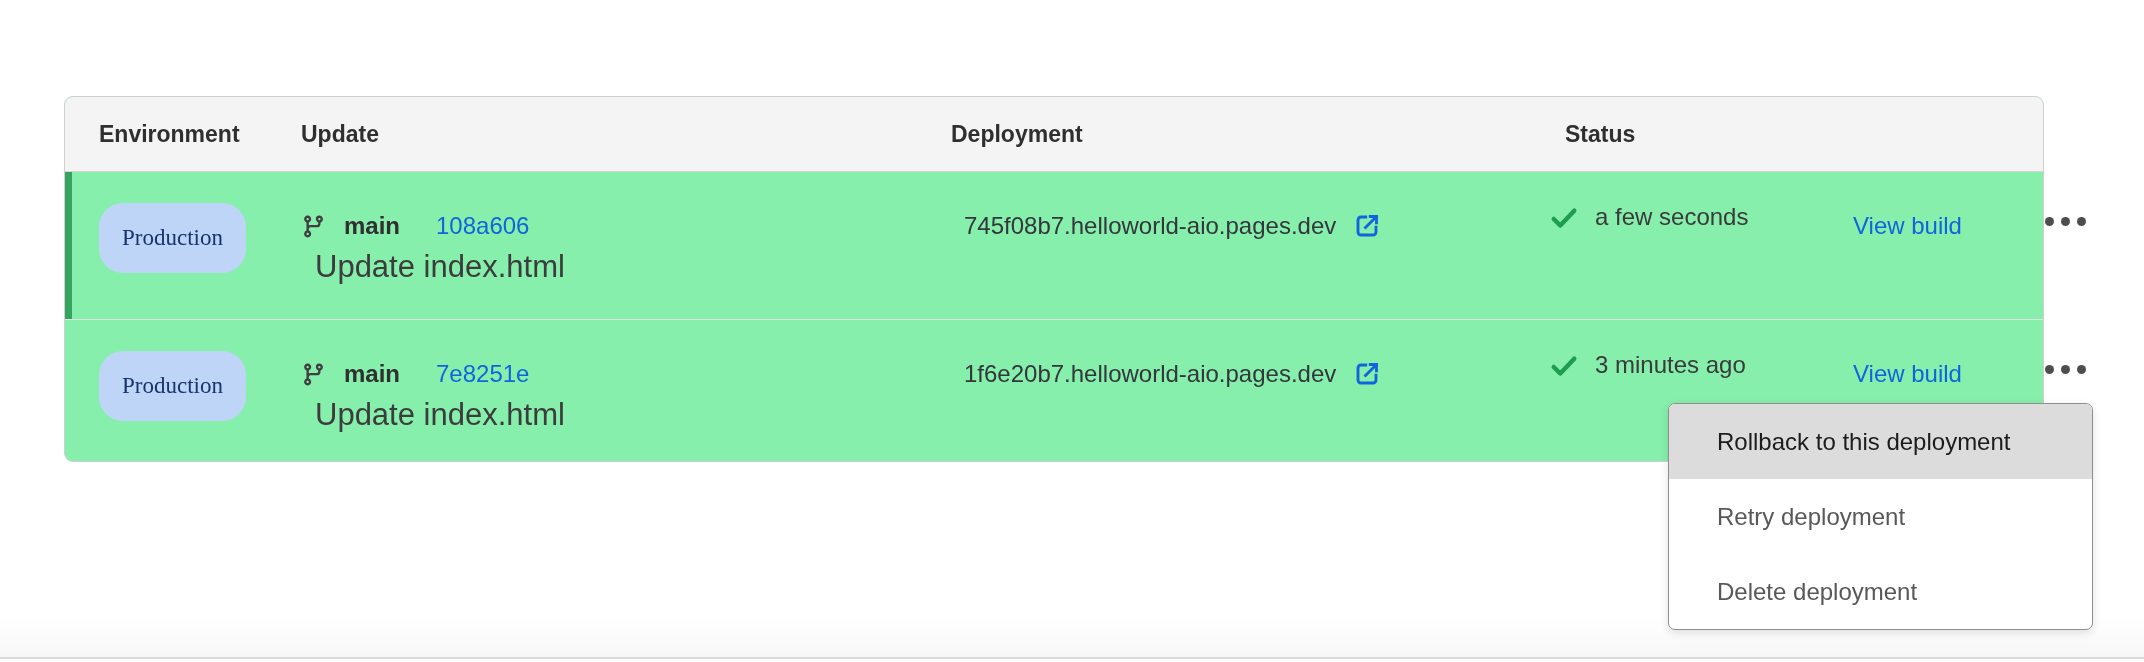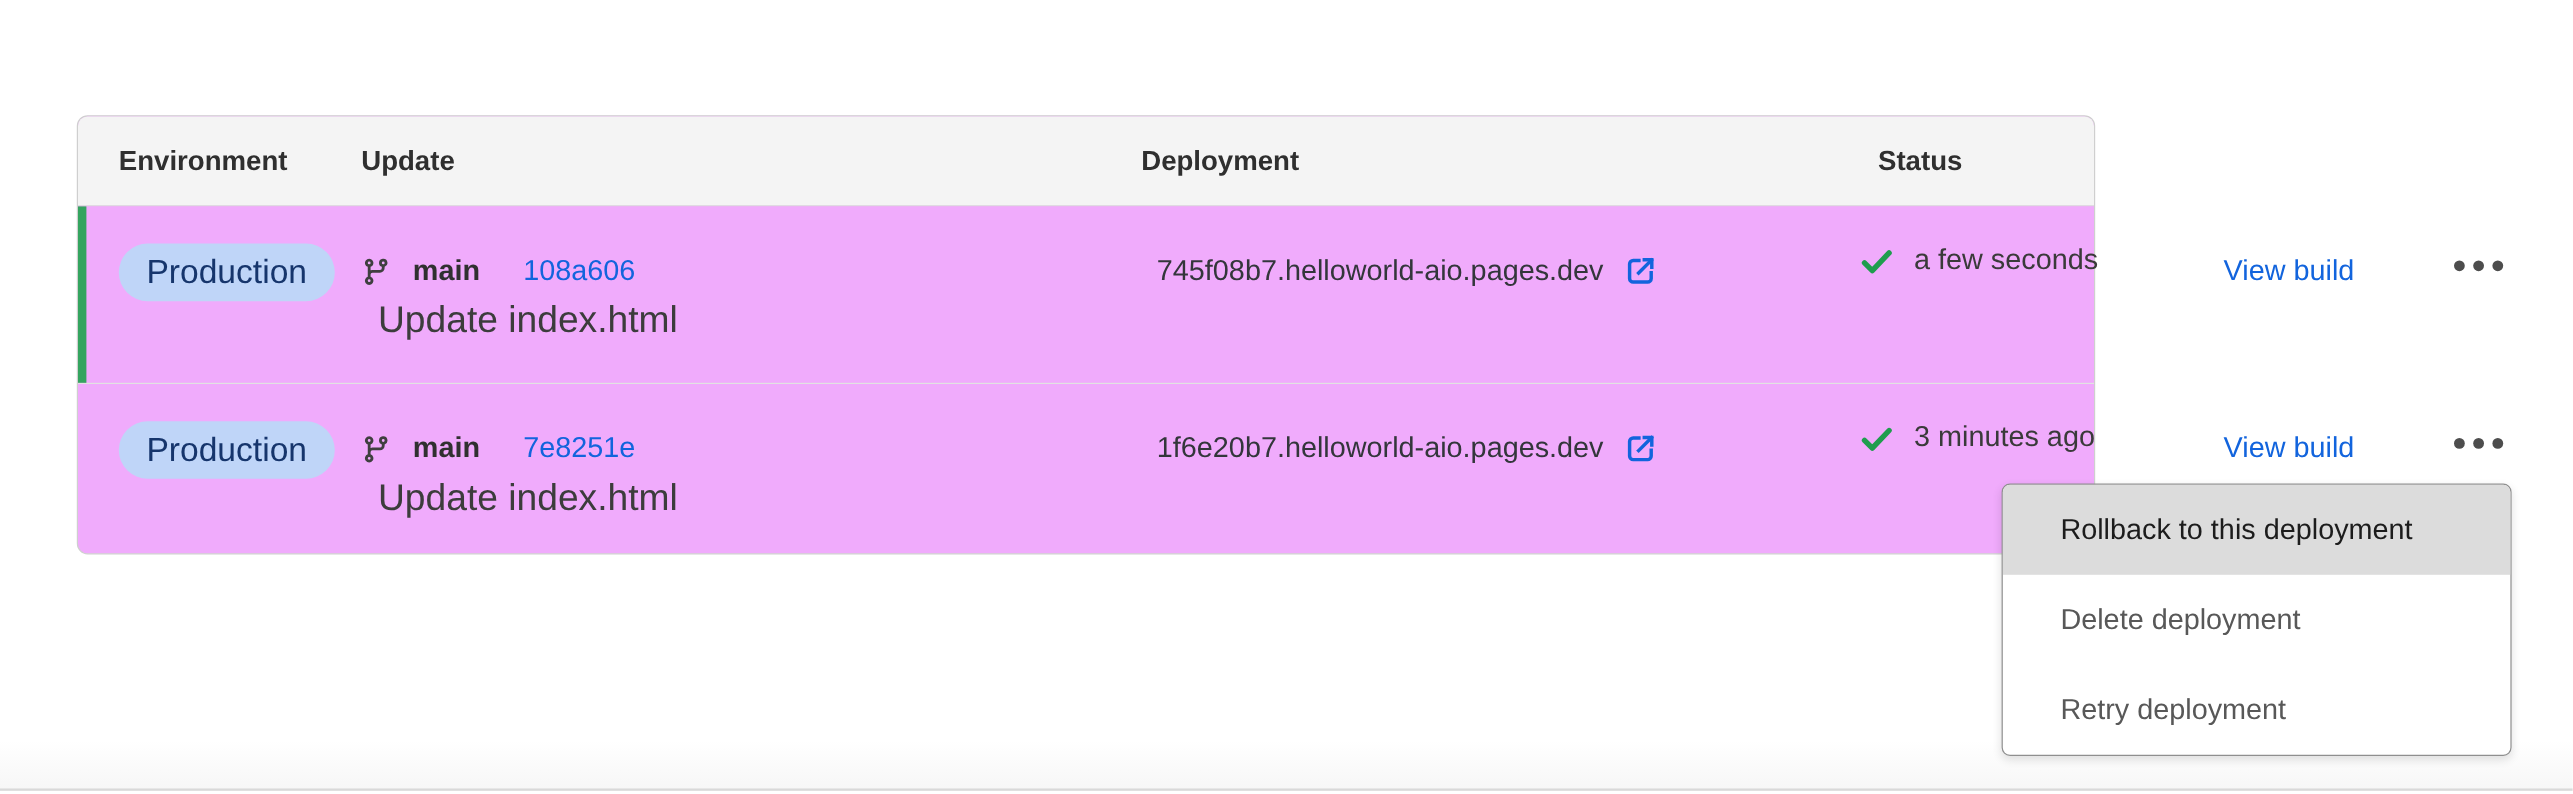--- a/index.html
+++ b/index.html
@@ -14,24 +14,24 @@
 
   .page-title {
     position: absolute; left: 65px; top: 28px;
     font-size: 27px; font-weight: 600; color: #2b2b2b;
     letter-spacing: 0.2px;
   }
 
   
   .deploy-table {
     position: absolute; left: 64px; top: 96px;
-    width: 1682px; height: 366px;
+    width: 1980px; height: 366px;
     border: 1px solid #cfcfcf;
     border-radius: 9px;
-    background: #f0abfc;
+    background: #86efac;
   }
   .grid-row {
     display: grid;
     grid-template-columns: 236px 650px 598px 304px 168px 92px;
     align-items: start;
   }
   .thead {
     height: 75px;
     background: #f4f4f4;
     border-bottom: 1px solid #d4d4d4;
@@ -53,24 +53,25 @@
   .active-bar {
     position: absolute; left: 0; top: 0; bottom: 0; width: 7px;
     background: var(--active-bar, #34a45f);
   }
 
   .cell-env { padding-left: 34px; }
   .badge {
     display: inline-block;
     background: var(--badge-bg, #bfd5f8);
     color: var(--badge-text, #16356c);
-    font-size: 28px; line-height: 46px;
-    padding: 1px 23px;
+    font-size: 23px; line-height: 46px;
+    padding: 12px 23px;
     border-radius: 24px;
     white-space: nowrap;
+    font-family: Liberation Serif, serif;
   }
 
   .source-line {
     display: flex; align-items: center; height: 46px;
   }
   .branch-icon { width: 25px; height: 25px; color: #3f3f3f; flex: none; }
   .branch-name {
     margin-left: 18px;
     font-size: 24px; font-weight: 700; color: #303030;
   }
@@ -242,20 +243,20 @@
             <span class="dot"></span>
             <span class="dot"></span>
         </button>
       </div>
     </div>
 
   </div>
 
   <div class="context-menu">
     <div class="menu-item highlighted">Rollback to this deployment</div>
+    <div class="menu-item">Retry deployment</div>
     <div class="menu-item">Delete deployment</div>
-    <div class="menu-item">Retry deployment</div>
   </div>
 
   <div class="bottom-fade"></div>
   <div class="bottom-divider"></div>
 
 </div>
 
 </body></html>

